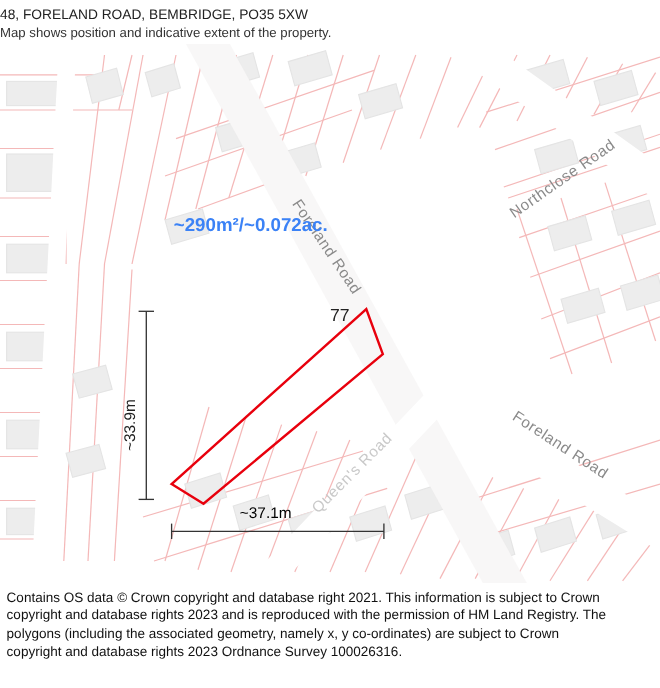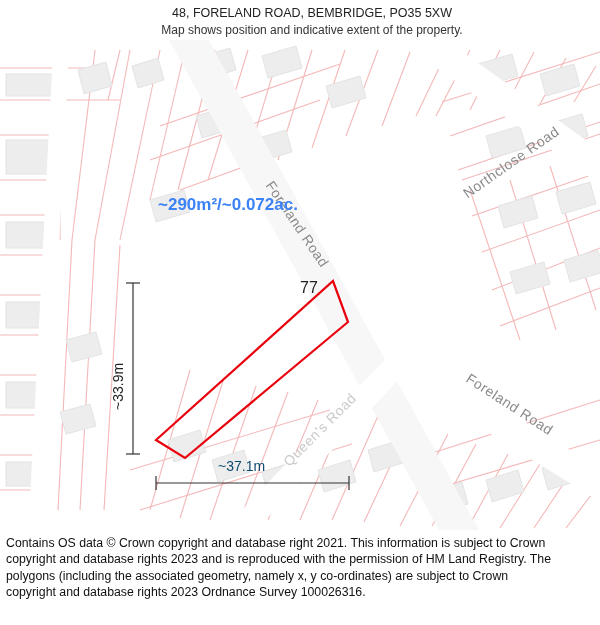--- a/index.html
+++ b/index.html
@@ -18,24 +18,23 @@
   .page {
     position: relative;
     width: 600px;
     height: 625px;
   }
   
   .header {
     position: absolute;
     top: 0; left: 0; right: 0;
     height: 40px;
-    text-align: center;
+    text-align: left;
     padding-top: 6px;
     box-sizing: border-box;
-    padding-left: 24px;
   }
   .title {
     font-size: 12.5px;
     color: #222;
     line-height: 15px;
     margin: 0;
     font-weight: normal;
   }
   .subtitle {
     font-size: 12px;
@@ -75,21 +74,21 @@
     font-size: 17px;
     color: #3b82f6;
     font-weight: bold;
   }
   .house-number {
     font-size: 16px;
     color: #222;
   }
   .dim-label {
     font-size: 14px;
-    color: #0c4a6e;
+    color: #000000;
   }
   .vert-label {
     font-size: 14px;
     color: #222;
     transform: rotate(-90deg);
     transform-origin: left top;
   }
   
   .footer {
     position: absolute;

